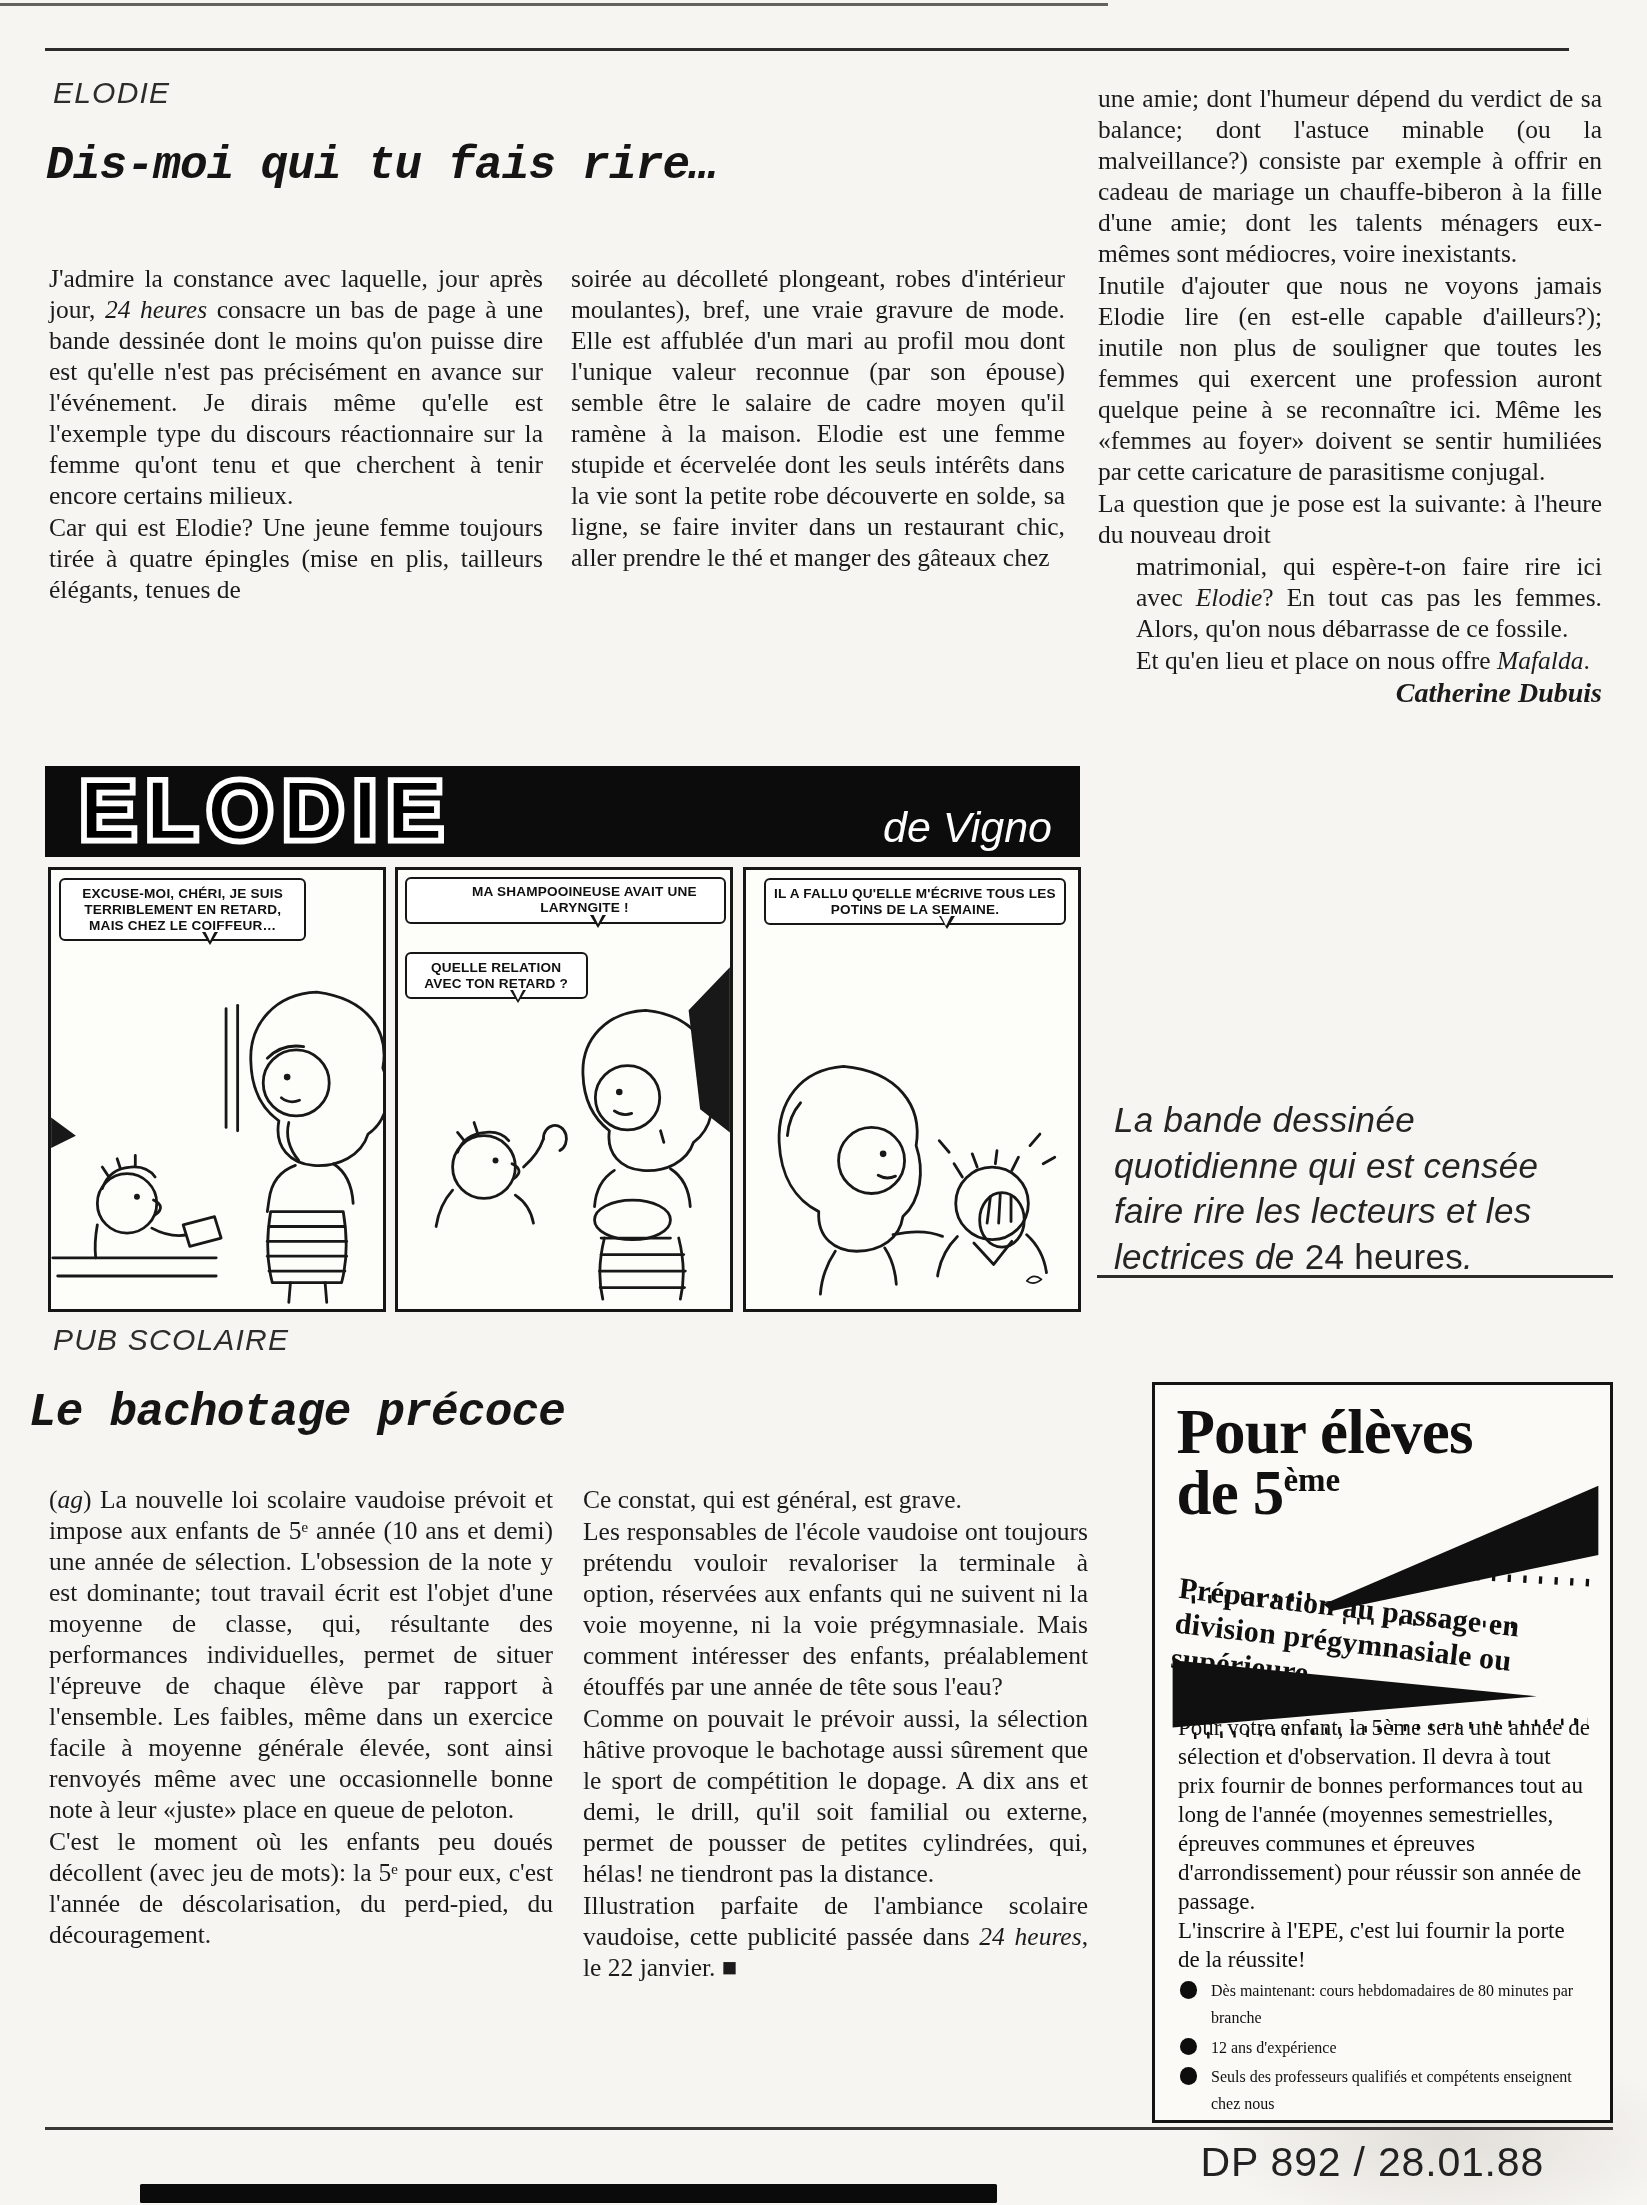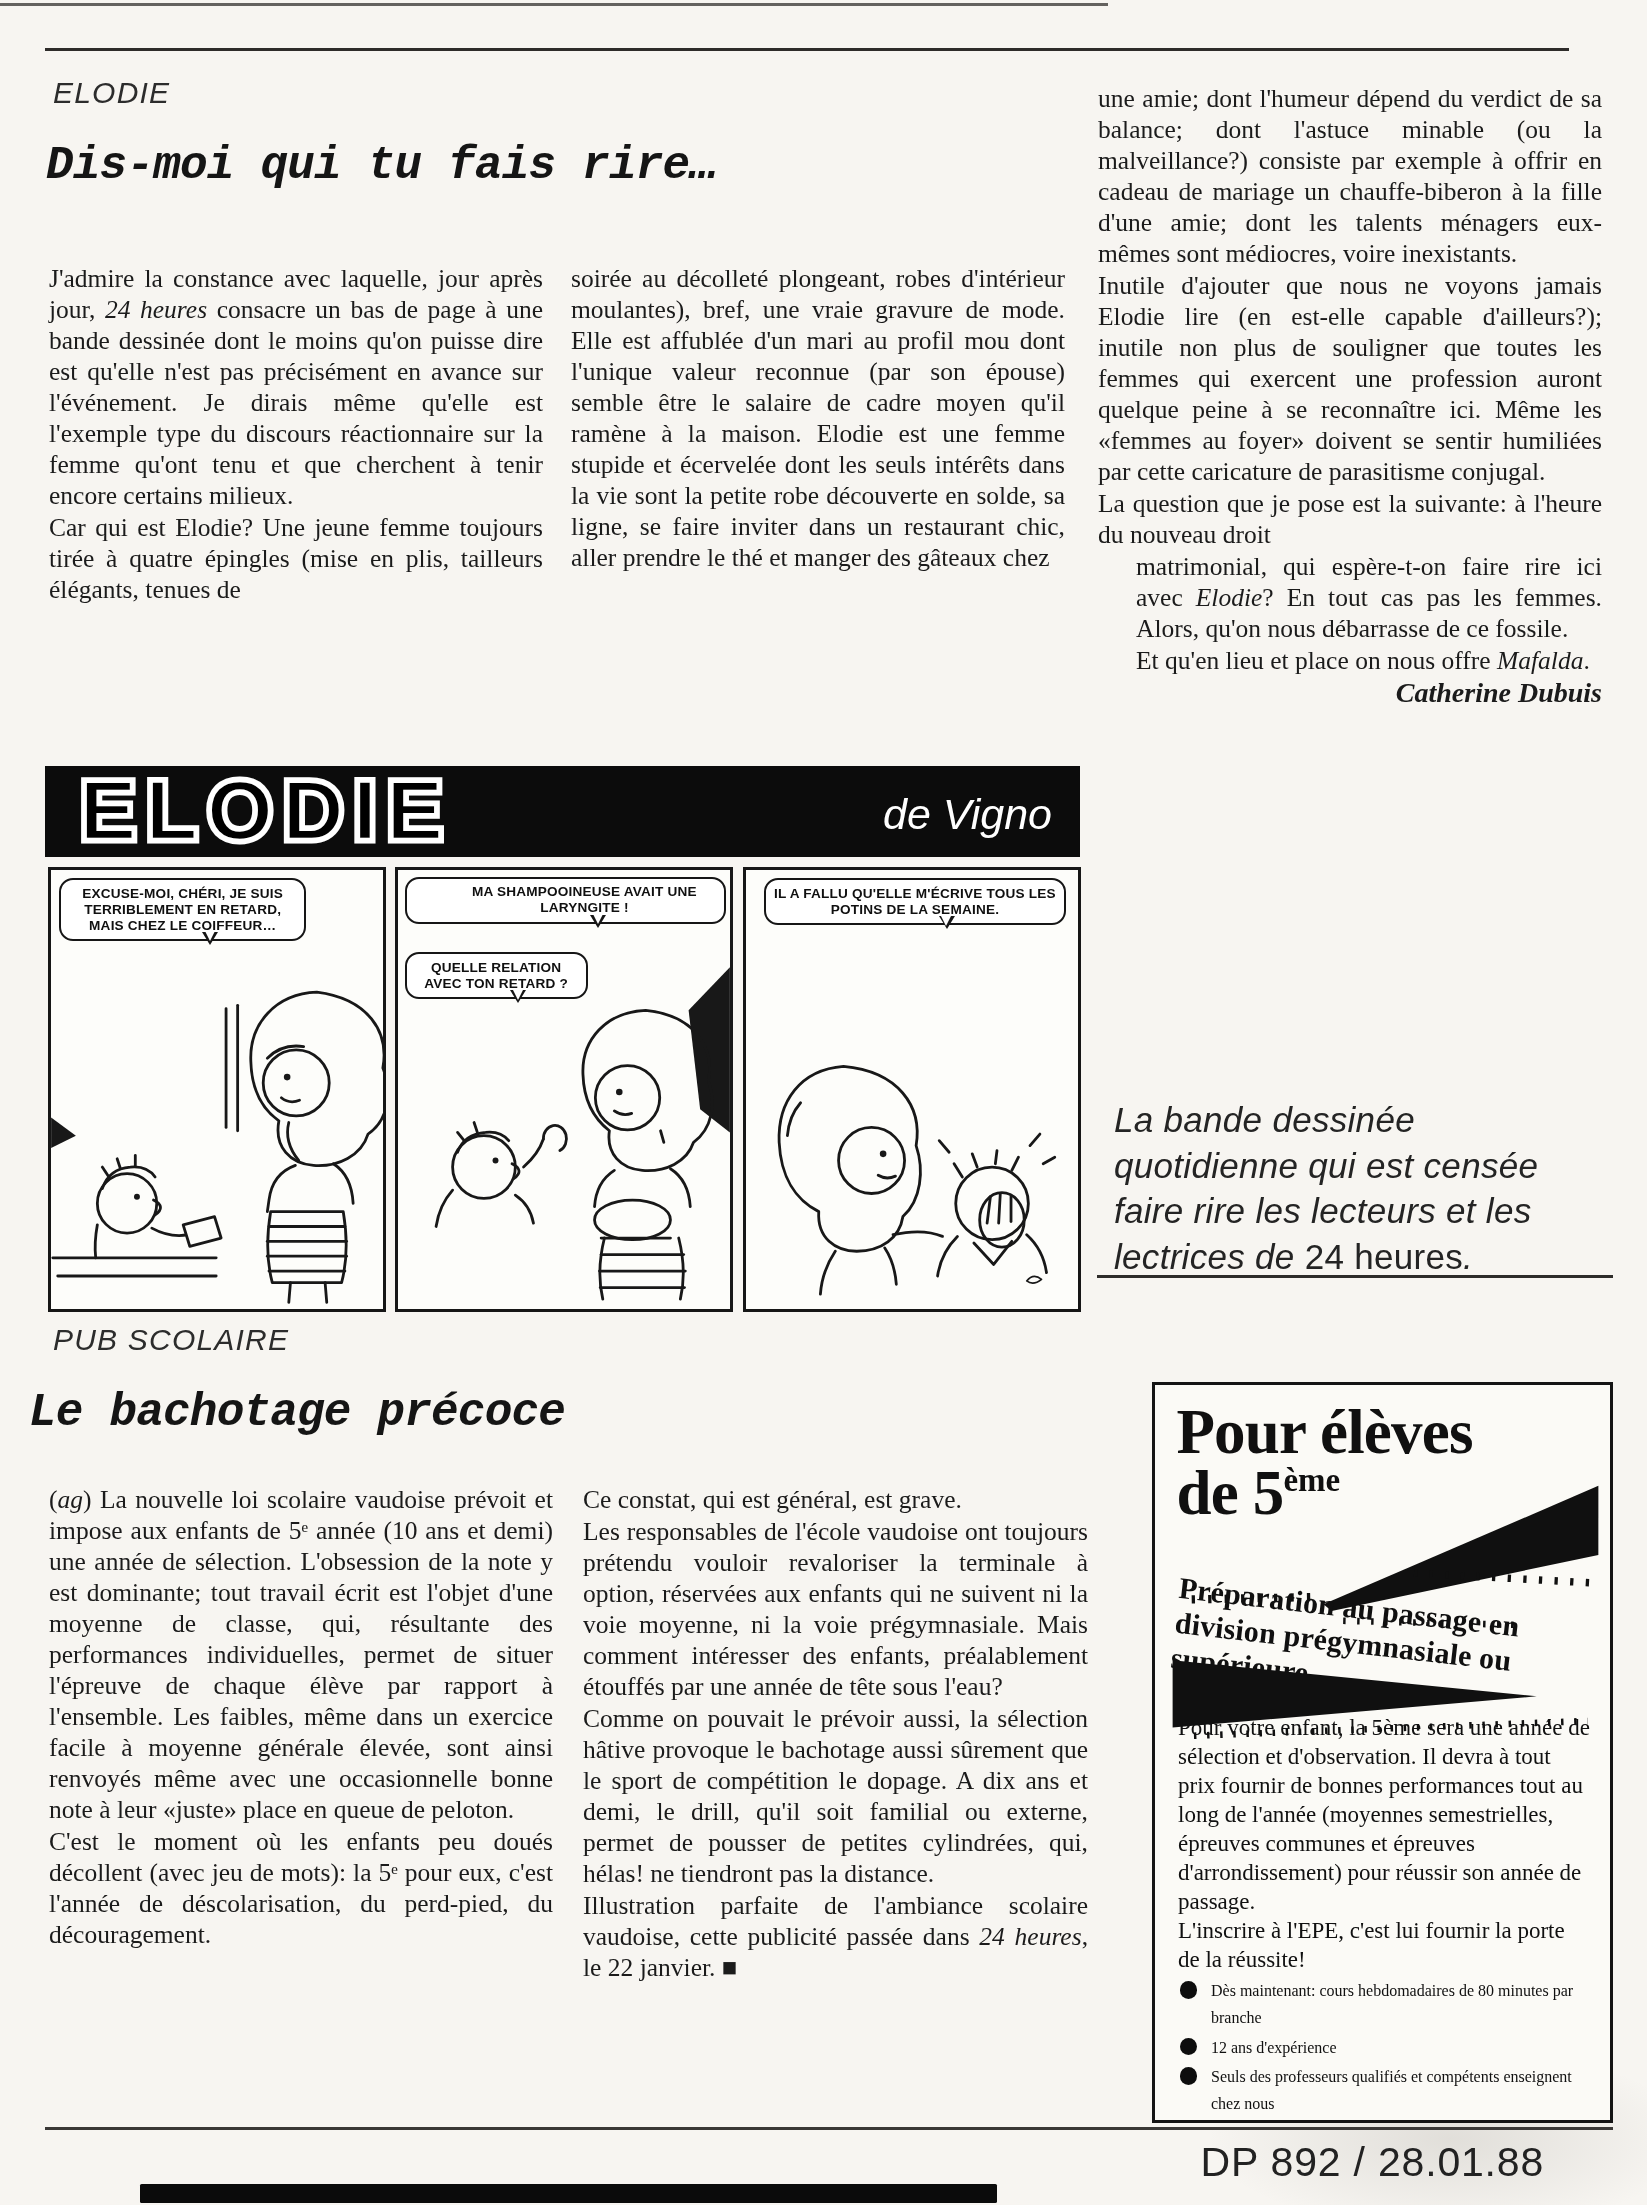--- a/index.html
+++ b/index.html
@@ -37,27 +37,27 @@
   .byline{margin-top:11.5px;text-align:right;font-style:italic;font-weight:700;font-size:28px;}
   #a2c1{left:48px;top:1483px;width:506px;}
   #a2c2{left:582px;top:1483px;width:507px;}
   
   .comic-banner{position:absolute;left:45px;top:766px;width:1035px;height:91px;background:#0c0c0c;}
   .logo-wrap{position:absolute;left:35px;top:0;height:91px;width:511px;}
   .logo{position:absolute;left:0;top:0;font-family:"Liberation Sans",sans-serif;font-weight:700;
     font-size:84px;line-height:89px;letter-spacing:10px;}
   .logo-a{color:#000;-webkit-text-stroke:9px #fff;}
   .logo-b{color:#000;-webkit-text-stroke:2.5px #fff;}
-  .credit{position:absolute;right:28px;bottom:18px;color:#fff;font-family:"Liberation Sans",sans-serif;
+  .credit{position:absolute;right:28px;bottom:5px;color:#fff;font-family:"Liberation Sans",sans-serif;
     font-style:italic;font-size:43px;}
   .panel{position:absolute;top:867px;width:338px;height:445px;background:#fdfdfa;
     border:3.3px solid #161616;box-sizing:border-box;}
   #panel1{left:48px;} #panel2{left:395px;} #panel3{left:743px;}
   .panel svg{position:absolute;left:0;top:0;width:100%;height:100%;}
-  .bubble{position:absolute;background:#fff;border:2.9px solid #161616;border-radius:14px;
+  .bubble{position:absolute;background:#fff;border:2.9px solid #161616;border-radius:6px;
     padding:5.8px 7.4px;font-family:"Liberation Sans",sans-serif;font-weight:700;font-size:13.6px;
     line-height:1.16;text-align:center;text-transform:uppercase;letter-spacing:0.2px;color:#101010;
     box-sizing:border-box;z-index:2;}
   .bubble::after{content:"";position:absolute;bottom:-14px;left:58%;border:8.2px solid transparent;
     border-top:13px solid #161616;}
   .bubble::before{content:"";position:absolute;bottom:-7.4px;left:calc(58% + 2.5px);border:5.8px solid transparent;
     border-top:10px solid #fff;z-index:1;}
   .caption{position:absolute;left:1114px;top:1097px;width:466px;font-family:"Liberation Sans",sans-serif;
     font-style:italic;font-size:35px;line-height:1.3;letter-spacing:0.3px;color:#242424;}
   .caption em{font-style:normal;}

